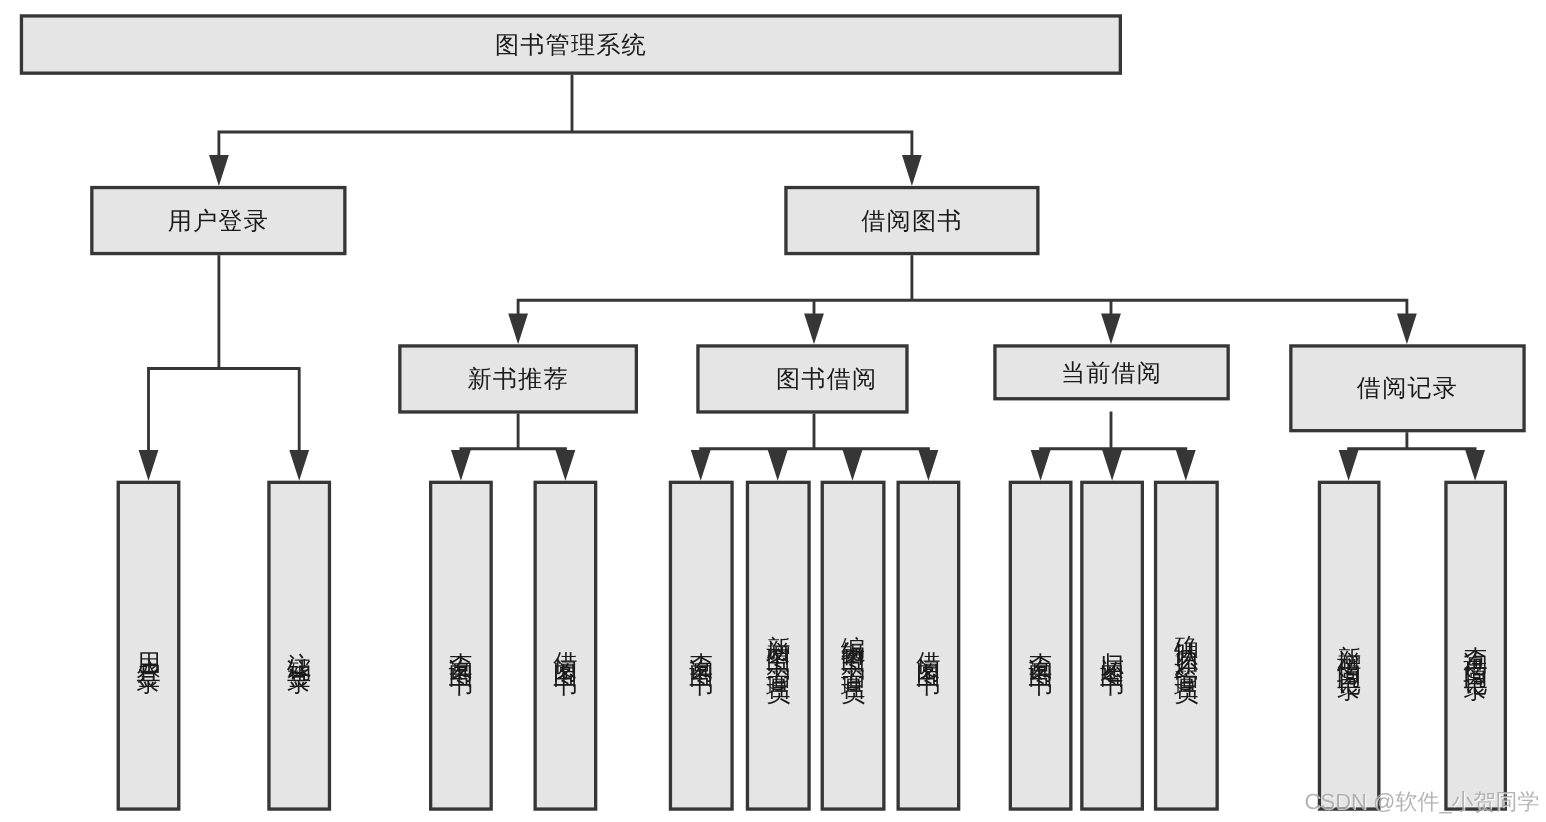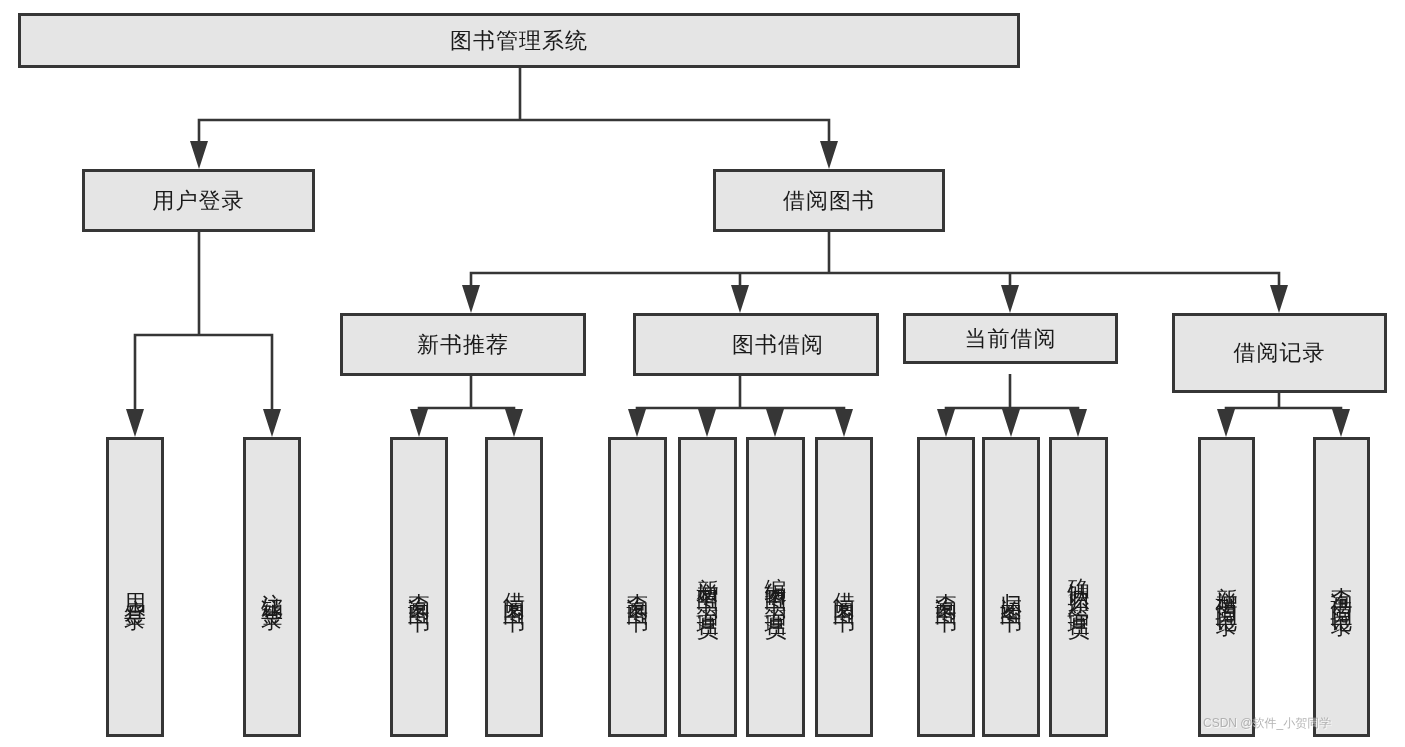--- a/index.html
+++ b/index.html
@@ -32,49 +32,48 @@
     writing-mode:vertical-rl;
     text-orientation:mixed;
     letter-spacing:6px;
     line-height:1;
     white-space:nowrap;
   }
   
   .n-root {left:18px;  top:13px;  width:1002px;height:55px;}
   .n-l2a  {left:82px;  top:169px; width:233px; height:63px;}
   .n-l2b  {left:713px; top:169px; width:232px; height:63px;}
-  .n-l3a  {left:340px; top:313px; width:246px; height:63px;}
-  .n-l3b  {left:633px; top:313px; width:246px; height:63px;padding-left:44px;}
+  .n-l3a  {left:362px; top:313px; width:218px; height:63px;}
+  .n-l3b  {left:633px; top:313px; width:193px; height:63px;padding-left:44px;}
   .n-l3c  {left:903px; top:313px; width:215px; height:51px;}
   .n-l3d  {left:1172px;top:313px; width:215px; height:80px;}
   
   .vnode{top:437px;width:58px;height:300px;}
   .n-v1 {left:106px;}
   .n-v2 {left:243px;}
   .n-v3 {left:390px;}
   .n-v4 {left:485px;}
   .n-v5 {left:608px;width:59px;}
   .n-v6 {left:678px;width:59px;}
   .n-v7 {left:746px;width:59px;}
   .n-v8 {left:815px;}
   .n-v9 {left:917px;}
   .n-v10{left:982px;}
   .n-v11{left:1049px;width:59px;}
   .n-v12{left:1198px;width:57px;}
   .n-v13{left:1313px;width:57px;}
   .watermark{
     position:absolute;
     left:1186px;top:715px;
-    font-size:12px;
+    font-size:20px;
     color:var(--wm);
     opacity:.85;
     text-shadow:1px 1px 0 rgba(255,255,255,.85);
     z-index:5;
     white-space:nowrap;
-    margin-left:17px;
   }
 </style>
 </head>
 <body>
 
 <div class="canvas">
 
   <svg class="wires" width="1405" height="747" viewBox="0 0 1405 747">
 
     <path fill="none" stroke="#363636" stroke-width="2.6" d="M520 66 L520 121.3

